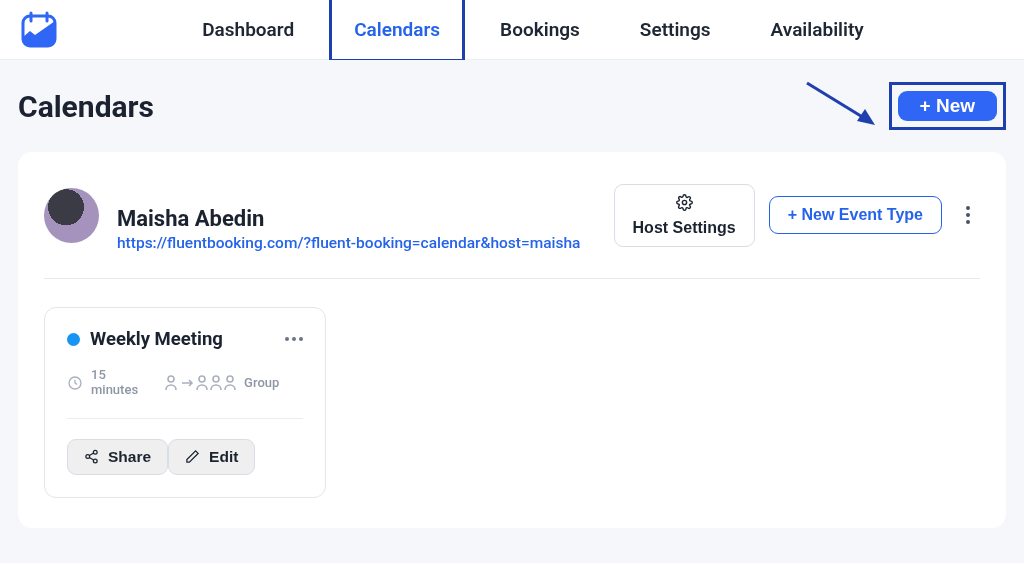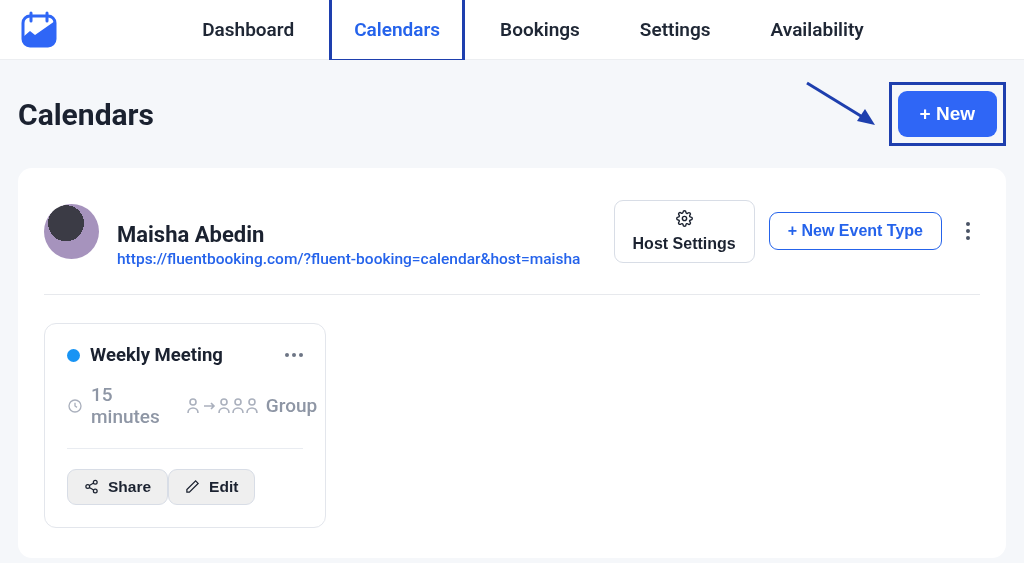--- a/index.html
+++ b/index.html
@@ -63,21 +63,21 @@
     padding: 6px;
     position: relative;
   }
   .new-btn {
     background: #2f66f6;
     color: #fff;
     font-size: 19px;
     font-weight: 600;
     border: none;
     border-radius: 9px;
-    padding: 12px 22px;
+    padding: 4px 22px;
     cursor: pointer;
   }
   .arrow {
     position: absolute;
     right: 120px;
     top: -6px;
   }
   .card {
     background: #fff;
     border-radius: 14px;
@@ -178,21 +178,21 @@
   .hdots {
     display: flex; gap: 3px;
     cursor: pointer;
   }
   .hdots span { width: 4px; height: 4px; background: #6d7585; border-radius: 50%; }
   .event-meta {
     display: flex;
     align-items: center;
     gap: 26px;
     color: #8e96a5;
-    font-size: 19px;
+    font-size: 13px;
     font-weight: 500;
     padding-bottom: 20px;
     border-bottom: 1px solid #e9ecf1;
     margin-bottom: 20px;
   }
   .meta-seg {
     display: flex;
     align-items: center;
     gap: 8px;
   }

